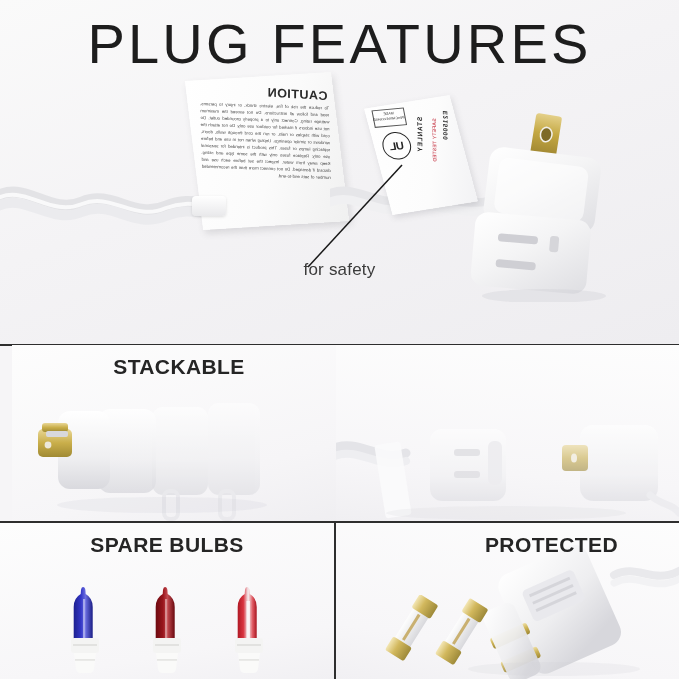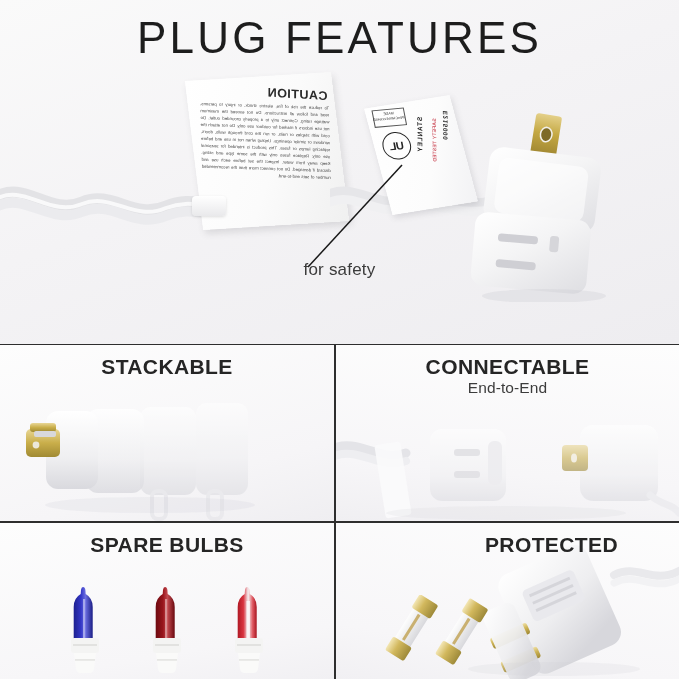--- a/index.html
+++ b/index.html
@@ -28,21 +28,21 @@
     background: linear-gradient(160deg, #fafafa 0%, #f4f3f5 45%, #eeedf0 100%);
     overflow: hidden;
   }
 
   .hero-title {
     position: absolute;
     top: 16px;
     left: 0;
     width: 679px;
     text-align: center;
-    font-size: 44px;
+    font-size: 56px;
     font-weight: 300;
     letter-spacing: 3.2px;
     color: #1d1d1d;
     line-height: 1;
     white-space: nowrap;
   }
 
   
   .cord-wrap {
     position: absolute;
@@ -247,21 +247,21 @@
     position: absolute;
     width: 1.6px;
     background: #2e2e2e;
   }
 
   .quad {
     position: absolute;
     overflow: hidden;
     background: #fbfafc;
   }
-  .quad-q1 { left: 0;     top: 345px; width: 334px; height: 176px;
+  .quad-q1 { left: 12px;     top: 345px; width: 334px; height: 176px;
              background: linear-gradient(165deg,#fdfdfd 0%,#f6f5f7 70%,#efeef1 100%); }
   .quad-q2 { left: 336px; top: 345px; width: 343px; height: 176px;
              background: linear-gradient(185deg,#fdfdfd 0%,#f7f6f8 70%,#f0eff2 100%); }
   .quad-q3 { left: 0;     top: 523px; width: 334px; height: 156px;
              background: linear-gradient(170deg,#fdfdfd 0%,#f7f6f8 75%,#f1f0f3 100%); }
   .quad-q4 { left: 336px; top: 523px; width: 343px; height: 156px;
              background: linear-gradient(190deg,#fdfdfd 0%,#f7f6f8 75%,#f1f0f3 100%); padding-left: 44px; }
 
   .quad-head {
     position: relative;
@@ -478,24 +478,20 @@
         </g>
 
         <g opacity="0.60">
           <rect x="244" y="80" width="78" height="76" rx="13" fill="url(#pg3)"></rect>
           <rect x="226" y="100" width="26" height="26" rx="4" fill="url(#brass3)" opacity="0.95"></rect>
           <ellipse cx="238" cy="113" rx="3" ry="4.5" fill="#efe9d5"></ellipse>
           <path d="M314 150 C328 162, 336 158, 343 168" stroke="#e8e8ec" stroke-width="7" fill="none" stroke-linecap="round"></path>
         </g>
         <ellipse cx="170" cy="168" rx="120" ry="7" fill="#cfcfd5" opacity="0.16"></ellipse>
       </svg>
-    </div>
-    <div class="quad-head">
-      <div class="quad-title">CONNECTABLE</div>
-      <div class="quad-sub">End-to-End</div>
     </div>
   </div>
 
   <div class="quad quad-q3">
     <div class="quad-head">
       <div class="quad-title">SPARE BULBS</div>
     </div>
     <div class="bulb-row">
 
       <svg class="bulb" viewBox="0 0 46 94">

